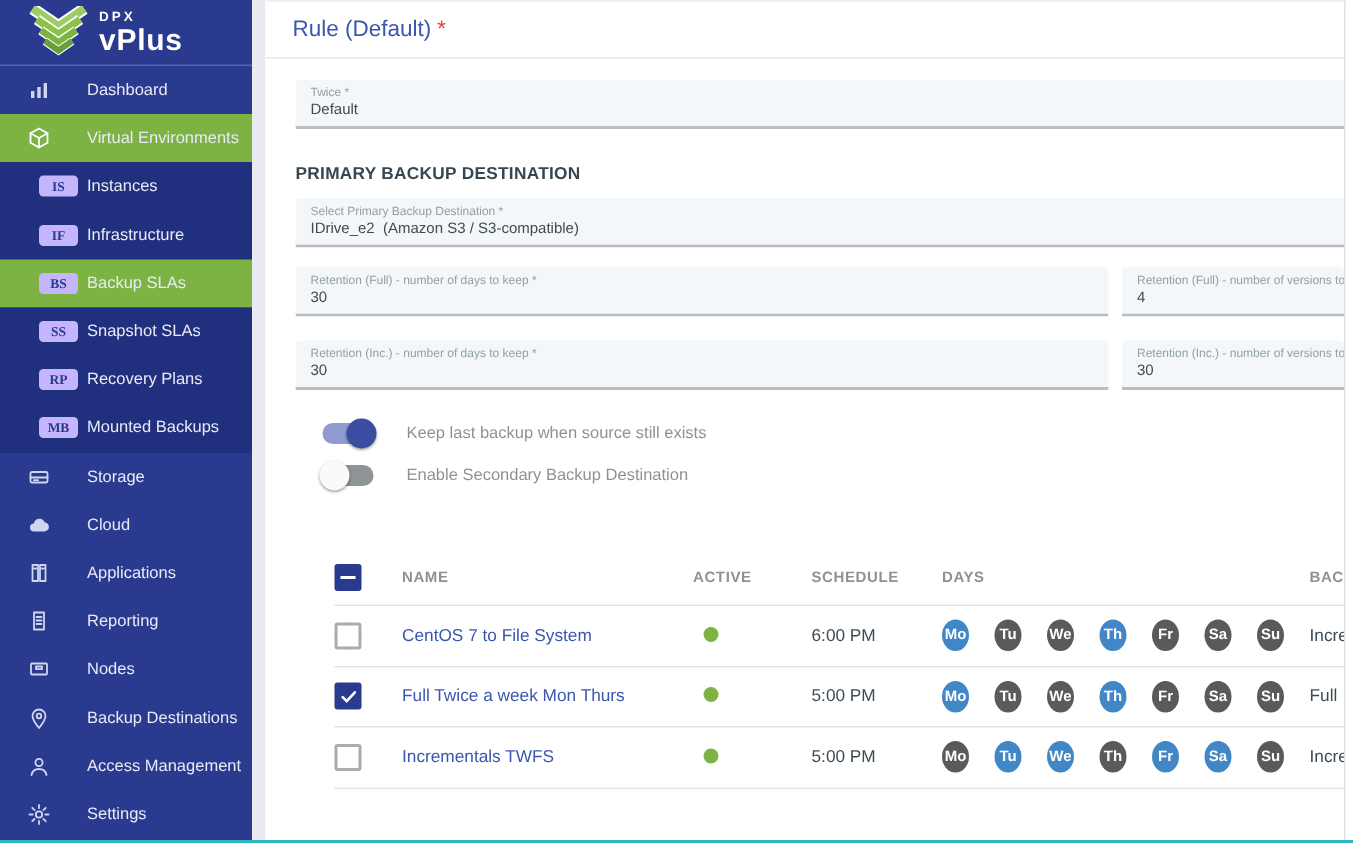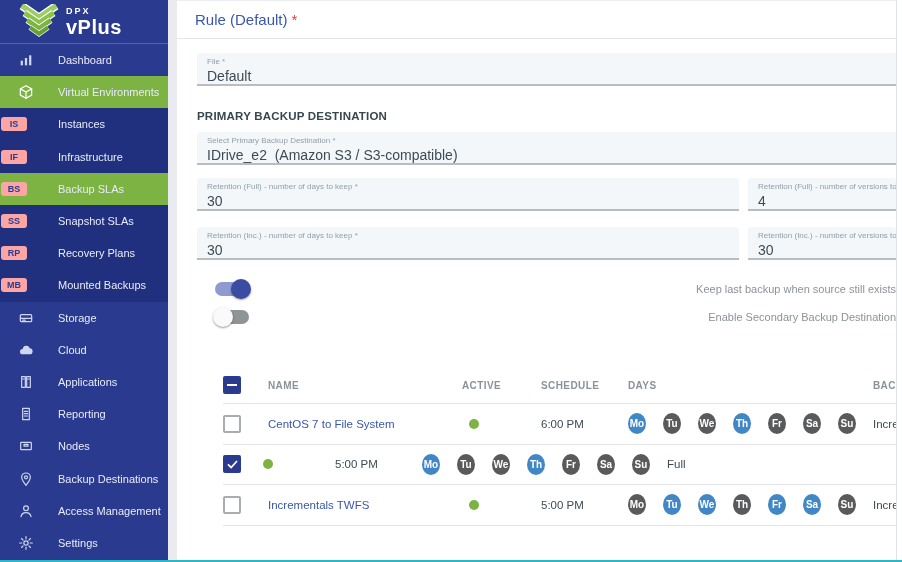--- a/index.html
+++ b/index.html
@@ -25,52 +25,52 @@
   .logo-vplus { font-size:20px; font-weight:bold; letter-spacing:0.5px; display:block; margin-top:1px; }
   .nav-item {
     height:32.2px; display:flex; align-items:center; cursor:pointer;
     background:#2a3a8f;
   }
   .nav-item.sub { background:#20307e; }
   .nav-item.active { background:#7cb342; }
   .nav-icon { width:16px; height:16px; margin-left:18px; display:inline-flex; }
   .nav-icon svg { width:16px; height:16px; }
   .nav-badge {
-    margin-left:1px; width:26px; height:14px; border-radius:3px;
-    background:#fca5a5; color:#2a3a8f; font-size:9px; font-weight:bold;
-    display:inline-flex; align-items:center; justify-content:center;
+    margin-left:26px; width:26px; height:14px; border-radius:3px;
+    background:#c4b5fd; color:#2a3a8f; font-size:9px; font-weight:bold;
+    display:inline-flex; align-items:center; justify-content:center;font-family:Liberation Serif, serif;
   }
   .nav-label { font-size:11px; font-weight:400; position:absolute; left:58px; }
   .nav-item { position:relative; }
   
   .gap-strip { position:absolute; left:168px; top:0; width:9px; height:560px; background:#e9ebf1; }
   .card {
     position:absolute; left:177px; top:0; width:720px; height:560px;
     background:#fff; border-right:1px solid #dfe2e8; border-top:1px solid #eceef2;
     overflow:hidden;
   }
   .page-title { font-size:15px; color:#3a57ad; font-weight:400; padding:10px 0 0 18px; }
   .req { color:#e0413e; margin-left:4px; }
   .title-divider { border:none; border-top:1px solid #e4e6ea; margin-top:10px; }
   .fld {
     background:#f4f7fa; border-bottom:2px solid #b9bdc2; border-radius:3px 3px 0 0;
     height:33px; padding:4px 0 0 10px; cursor:text; overflow:hidden;
   }
   .fld-label { font-size:8px; color:#90a0aa; white-space:nowrap; }
-  .fld-value { font-size:14px; color:#3d4b54; margin-top:2px; white-space:pre; }
+  .fld-value { font-size:10px; color:#3d4b54; margin-top:2px; white-space:pre; }
   .fld-name { margin:14px 0 0 20px; width:700px; }
   .section-heading { margin:24px 0 0 20px; font-size:11.5px; font-weight:bold; color:#37464f; letter-spacing:0.2px; }
   .fld-dest { margin:10px 0 0 20px; width:700px; }
   .fld-row { display:flex; margin-left:20px; }
   .fld-row.r1 { margin-top:13px; }
   .fld-row.r2 { margin-top:16px;justify-content:center; }
   .fld-left { width:542px; margin-right:9px; }
   .fld-right { flex:1; }
   .toggles { margin:15px 0 0 38px; }
-  .toggle-row { height:28px; display:flex; align-items:center;justify-content:space-between; }
+  .toggle-row { height:28px; display:flex; align-items:center; }
   .toggle { width:34px; height:14px; border-radius:7px; position:relative; display:inline-block; cursor:pointer; }
   .toggle.on  { background:#8e9ad0; }
   .toggle.off { background:#8f9496; }
   .knob { width:20px; height:20px; border-radius:50%; position:absolute; top:-3px; box-shadow:0 1px 2px rgba(0,0,0,.4); }
   .toggle.on  .knob { right:-2px; background:#3b4da3; }
   .toggle.off .knob { left:-2px;  background:#fafafa; }
   .toggle-label { font-size:11px; color:#8d9298; margin-left:22px; }
   
   .table { margin:36px 0 0 46px; }
   .thead { display:flex; align-items:center; height:37px; border-bottom:1px solid #e3e5e8; }
@@ -256,21 +256,21 @@
     </nav>
 </aside>
 
 <div class="gap-strip"></div>
 
 <main class="card">
   <h1 class="page-title"><span>Rule (Default)</span><span class="req">*</span></h1>
   <hr class="title-divider">
 
   <div class="fld fld-name">
-    <div class="fld-label">File *</div>
+    <div class="fld-label">Twice *</div>
     <div class="fld-value">Default</div>
   </div>
 
   <div class="section-heading">PRIMARY BACKUP DESTINATION</div>
 
   <div class="fld fld-dest">
     <div class="fld-label">Select Primary Backup Destination *</div>
     <div class="fld-value">IDrive_e2  (Amazon S3 / S3-compatible)</div>
   </div>
 
@@ -344,20 +344,21 @@
           <div class="c-type">Incremental</div>
         </div>
         <div class="trow">
           <div class="c-check">
             <span class="cbx checked">
               <svg viewBox="0 0 24 24">
                 <path d="M4.5 12.5l5 5 10-11" stroke="#fff" stroke-width="3.2" fill="none" stroke-linecap="round"></path>
               </svg>
             </span>
           </div>
+          <div class="c-name"><a class="name-link">Full Twice a week Mon Thurs</a></div>
           <div class="c-active"><span class="dot"></span></div>
           <div class="c-sched">5:00 PM</div>
           <div class="c-days">
             <span class="pill on">Mo</span>
             <span class="pill off">Tu</span>
             <span class="pill off">We</span>
             <span class="pill on">Th</span>
             <span class="pill off">Fr</span>
             <span class="pill off">Sa</span>
             <span class="pill off">Su</span>

